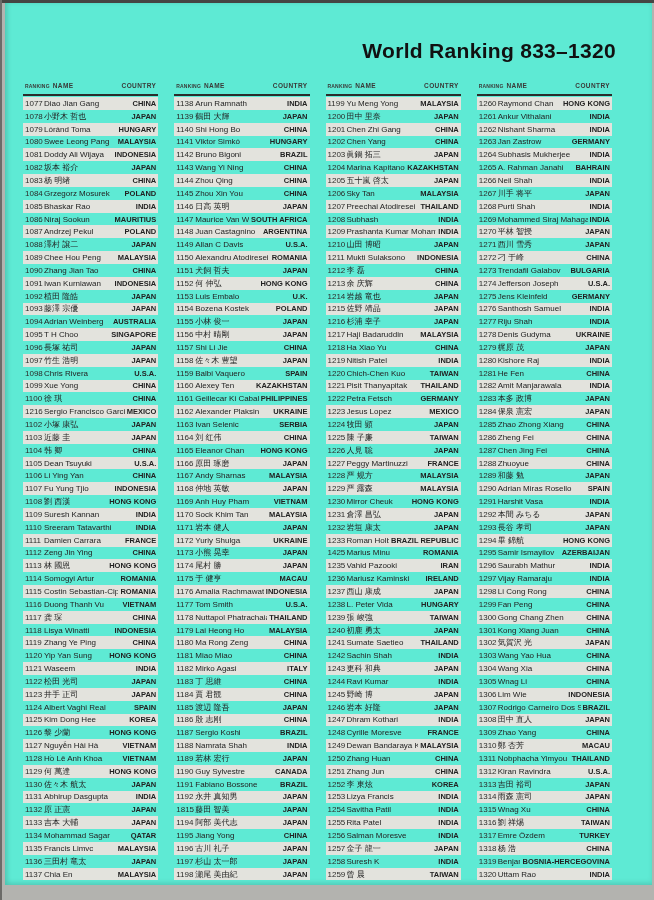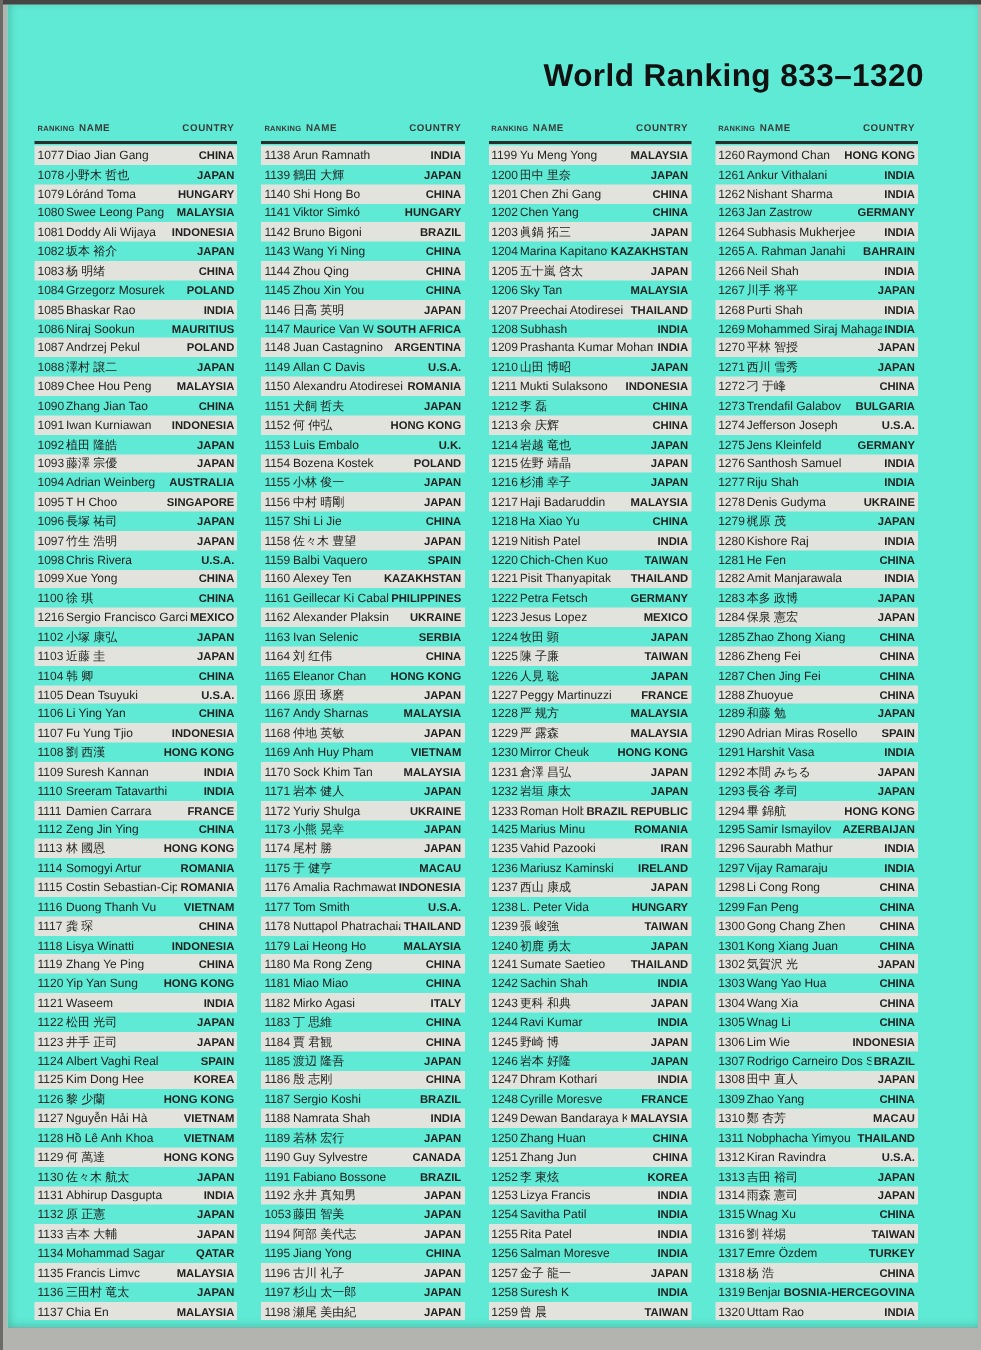--- a/index.html
+++ b/index.html
@@ -640,21 +640,21 @@
               <span class="rank">1191</span>
               <span class="name">Fabiano Bossone</span>
               <span class="country">BRAZIL</span>
             </div>
             <div class="row shade">
               <span class="rank">1192</span>
               <span class="name">永井 真知男</span>
               <span class="country">JAPAN</span>
             </div>
             <div class="row">
-              <span class="rank">1053</span>
+              <span class="rank">1815</span>
               <span class="name">藤田 智美</span>
               <span class="country">JAPAN</span>
             </div>
             <div class="row shade">
               <span class="rank">1194</span>
               <span class="name">阿部 美代志</span>
               <span class="country">JAPAN</span>
             </div>
             <div class="row">
               <span class="rank">1195</span>

